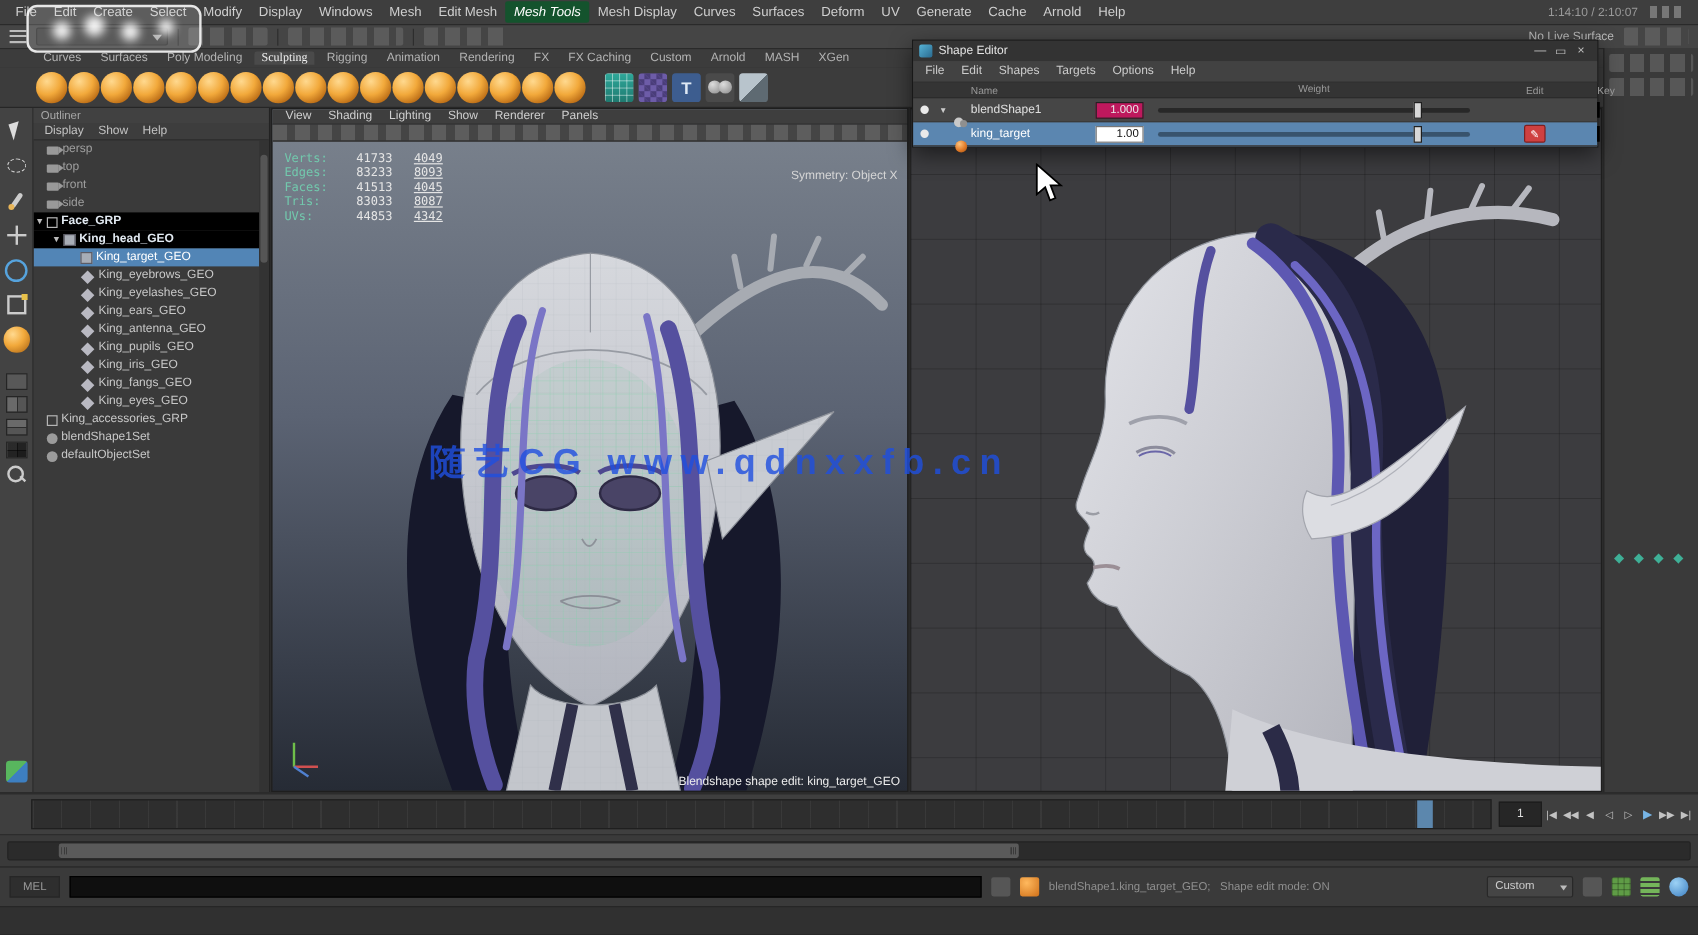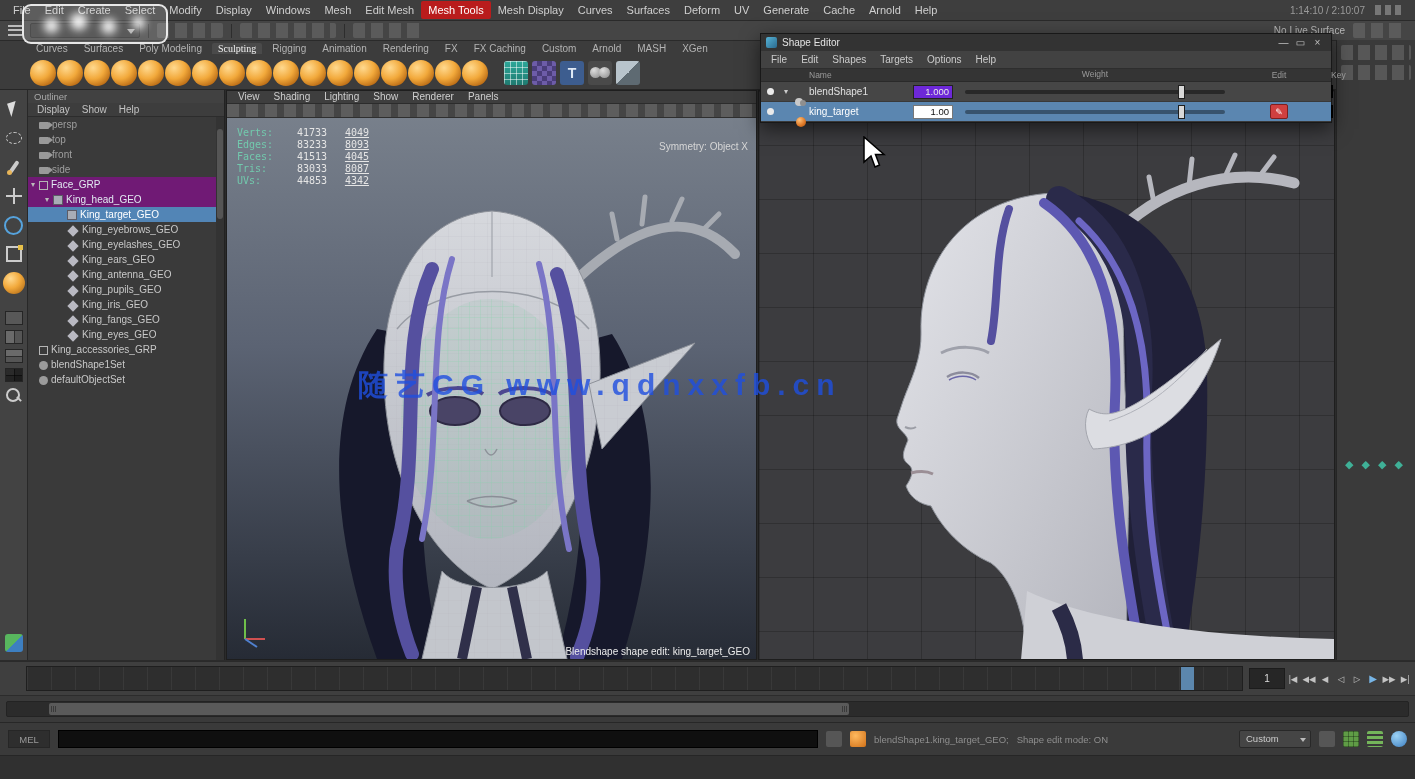--- a/index.html
+++ b/index.html
@@ -5,21 +5,21 @@
   html,body{margin:0;padding:0;background:#1e1e1e;}
   #app{position:relative;width:1415px;height:779px;background:#2b2b2b;overflow:hidden;
        font-family:"Liberation Sans",sans-serif;-webkit-user-select:none;user-select:none;}
   #app *{box-sizing:border-box;}
 
   
   .menubar{position:absolute;left:0;top:0;width:100%;height:21px;background:#3e3e3e;
            border-bottom:1px solid #2a2a2a;display:flex;align-items:center;}
   .menu-items{display:flex;align-items:center;padding-left:6px;}
   .menu-item{padding:3px 7px;font-size:11px;color:#cfcfcf;white-space:nowrap;cursor:default;}
-  .menu-item.hl{background:#b91c1c;color:#fff;border-radius:2px;}
+  .menu-item.hl{background:#14532d;color:#fff;border-radius:2px;font-style:italic;}
   .menubar-right{margin-left:auto;display:flex;align-items:center;gap:10px;padding-right:10px;}
   .video-time{font-size:10px;color:#9a9a9a;}
   .win-dots{width:30px;height:10px;background:repeating-linear-gradient(90deg,#777 0 6px,transparent 6px 10px);}
 
   
   .statusline{position:absolute;left:0;top:21px;width:100%;height:20px;background:#454545;
               border-bottom:1px solid #2a2a2a;display:flex;align-items:center;gap:8px;padding:0 8px;}
   .hamburger{width:14px;height:11px;background:linear-gradient(#bbb 0 2px,transparent 2px 4px,#bbb 4px 6px,transparent 6px 9px,#bbb 9px 11px);}
   .sl-dd{width:110px;height:15px;background:#3a3a3a;border:1px solid #2a2a2a;border-radius:2px;position:relative;}
   .sl-dd::after{content:"";position:absolute;right:4px;top:5px;border-left:4px solid transparent;border-right:4px solid transparent;border-top:5px solid #aaa;}
@@ -77,21 +77,21 @@
 
   
   .outliner{position:absolute;left:28px;top:90px;width:197px;height:570px;background:#3a3a3a;border-right:1px solid #222;}
   .ol-title{height:13px;background:#414141;font-size:9.5px;color:#a8a8a8;padding:1px 6px;}
   .ol-menus{height:14px;background:#3d3d3d;border-bottom:1px solid #2c2c2c;display:flex;gap:2px;padding:0 4px;}
   .ol-menu{font-size:10px;color:#c3c3c3;padding:1px 5px;}
   .ol-tree{position:absolute;top:27px;left:0;right:8px;bottom:0;overflow:hidden;}
   .ol-row{display:flex;align-items:center;height:15px;font-size:10px;color:#c8c8c8;white-space:nowrap;}
   .ol-row[data-depth="1"]{padding-left:14px;}
   .ol-row[data-depth="2"]{padding-left:28px;}
-  .ol-row[data-state="selected"]{background:#701a75;color:#e2eaf2;}
+  .ol-row[data-state="selected"]{background:#000000;color:#e2eaf2;font-weight:bold;}
   .ol-row[data-state="active"]{background:#5285b6;color:#ffffff;}
   .ol-row[data-icon="camera"]{color:#9f9f9f;}
   .twisty{width:10px;flex:none;font-size:8px;color:#bbb;text-align:center;}
   .ol-row[data-expand="open"] .twisty::before{content:"▾";}
   .ico{width:12px;height:12px;margin:0 3px 0 1px;flex:none;position:relative;}
   .ol-row[data-icon="camera"] .ico{background:#999;height:7px;margin-top:2px;width:10px;border-radius:1px;}
   .ol-row[data-icon="camera"] .ico::after{content:"";position:absolute;right:-4px;top:0;border-top:3.5px solid transparent;border-bottom:3.5px solid transparent;border-left:4px solid #999;}
   .ol-row[data-icon="group"] .ico{border:1px solid #b5b5b5;width:9px;height:9px;margin-top:1px;}
   .ol-row[data-icon="mesh"] .ico{background:#a8adb6;border:1px solid #5c5c66;width:10px;height:10px;}
   .ol-row[data-icon="transform"] .ico{background:#b9b9c2;width:8px;height:8px;transform:rotate(45deg);margin:2px 5px 0 3px;}
@@ -154,21 +154,21 @@
   .c-edit{width:24px;flex:none;display:flex;justify-content:center;}
   .c-key{width:22px;flex:none;display:flex;padding-left:40px;}
   .se-row{display:flex;align-items:center;height:20px;background:#464646;border-bottom:1px solid #393939;font-size:10px;color:#e0e0e0;}
   .se-row[data-state="selected-editing"]{background:#5b86b0;color:#fff;}
   .se-dot{width:7px;height:7px;border-radius:50%;background:#eaeaea;margin:auto;}
   .se-row[data-type="blendshape"] .c-tw::before{content:"▾";}
   .se-row[data-type="blendshape"] .c-ico::before{content:"";position:absolute;left:2px;top:6px;width:8px;height:8px;border-radius:50%;background:#c9c9c9;}
   .se-row[data-type="blendshape"] .c-ico::after{content:"";position:absolute;left:7px;top:8px;width:6px;height:6px;border-radius:50%;background:#8f8f8f;}
   .se-row[data-type="target"] .c-ico::before{content:"";position:absolute;left:3px;top:5px;width:10px;height:10px;border-radius:50%;
       background:radial-gradient(circle at 35% 30%,#ffc27a,#e07a28 55%,#9a4d10);}
-  .se-value{width:40px;height:14px;background:#6d28d9;border:1px solid #222;color:#e8e8e8;font-size:9.5px;
+  .se-value{width:40px;height:14px;background:#be185d;border:1px solid #222;color:#e8e8e8;font-size:9.5px;
             display:flex;align-items:center;justify-content:flex-end;padding:0 3px;margin:auto 0;}
   .se-row[data-state="selected-editing"] .se-value{background:#ffffff;color:#111;border-color:#777;}
   .se-track{position:absolute;left:0;right:0;top:50%;height:4px;margin-top:-2px;background:#282828;border-radius:2px;}
   .se-row[data-state="selected-editing"] .se-track{background:rgba(0,0,0,.38);}
   .se-handle{position:absolute;top:3px;width:7px;height:14px;background:#d8d8d8;border:1px solid #1f1f1f;margin-left:-3px;}
   .se-editbtn{display:none;width:18px;height:15px;background:#cf4040;border:1px solid #7e1f1f;color:#fff;font-size:9px;
               line-height:14px;text-align:center;border-radius:2px;}
   .se-editbtn::before{content:"✎";}
   .se-row[data-state="selected-editing"] .se-editbtn{display:block;}
   .se-key{width:13px;height:13px;background:#0d0d0d;border:1px solid #000;margin:auto;}

